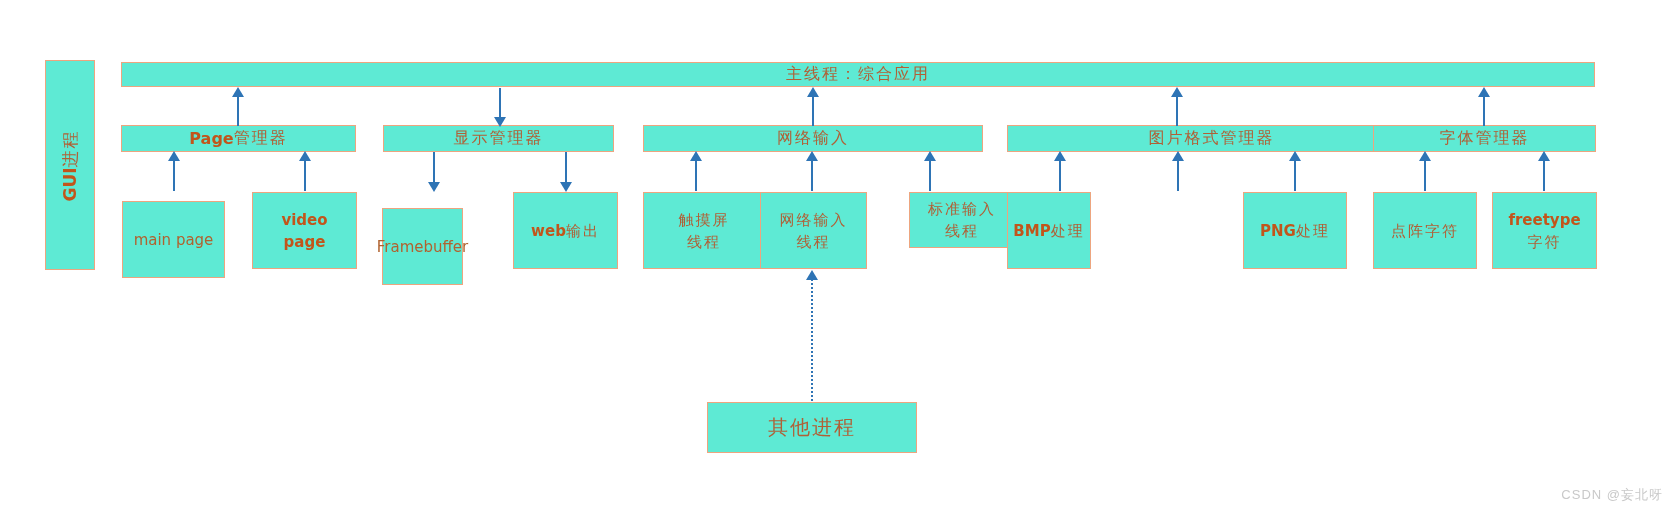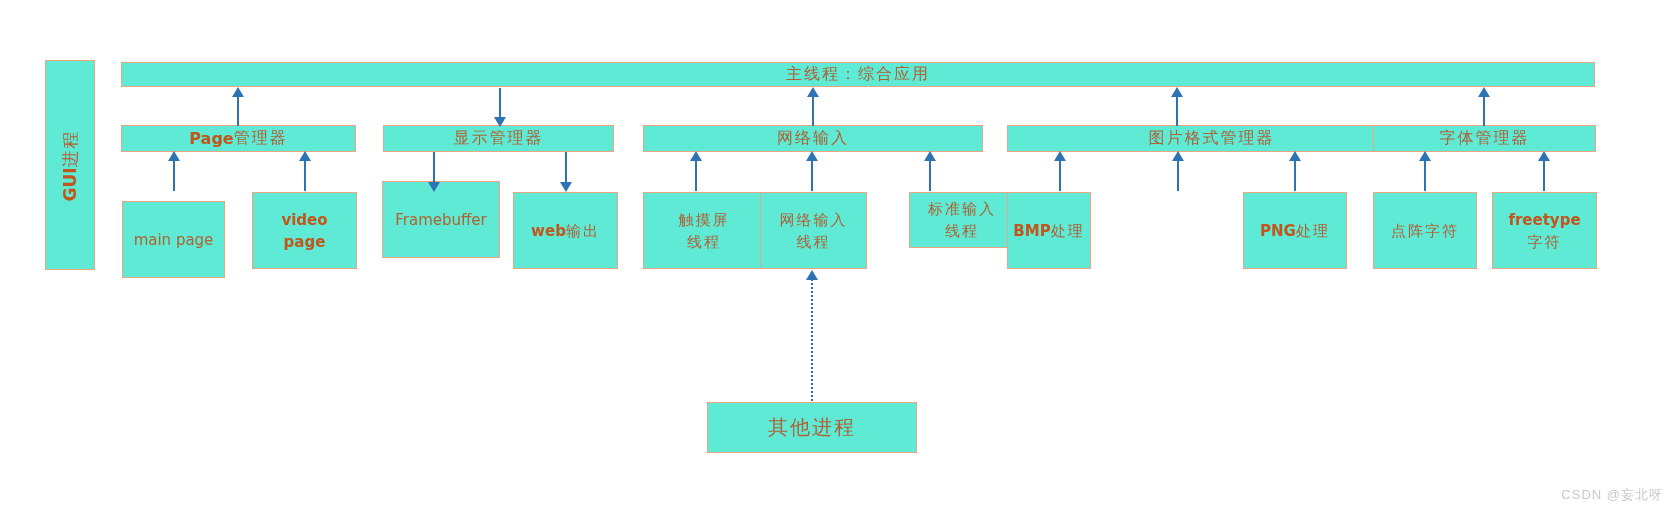--- a/index.html
+++ b/index.html
@@ -89,21 +89,21 @@
     <span class="cn">字体管理器</span>
   </div>
 
   <div class="box child" style="left:122px;top:201px;width:103px;height:77px">
     <div class="line"><span class="en reg">main page</span></div>
   </div>
   <div class="box child" style="left:252px;top:192px;width:105px;height:77px">
     <div class="line"><span class="en">video</span></div>
     <div class="line"><span class="en">page</span></div>
   </div>
-  <div class="box child" style="left:382px;top:181px;width:118px;height:77px">
+  <div class="box child" style="left:382px;top:208px;width:81px;height:77px">
     <div class="line"><span class="en reg">Framebuffer</span></div>
   </div>
   <div class="box child" style="left:513px;top:192px;width:105px;height:77px">
     <div class="line"><span class="en">web</span><span class="cn">输出</span></div>
   </div>
   <div class="box child" style="left:643px;top:192px;width:122px;height:77px">
     <div class="line"><span class="cn">触摸屏</span></div>
     <div class="line"><span class="cn">线程</span></div>
   </div>
   <div class="box child" style="left:760px;top:192px;width:107px;height:77px">

